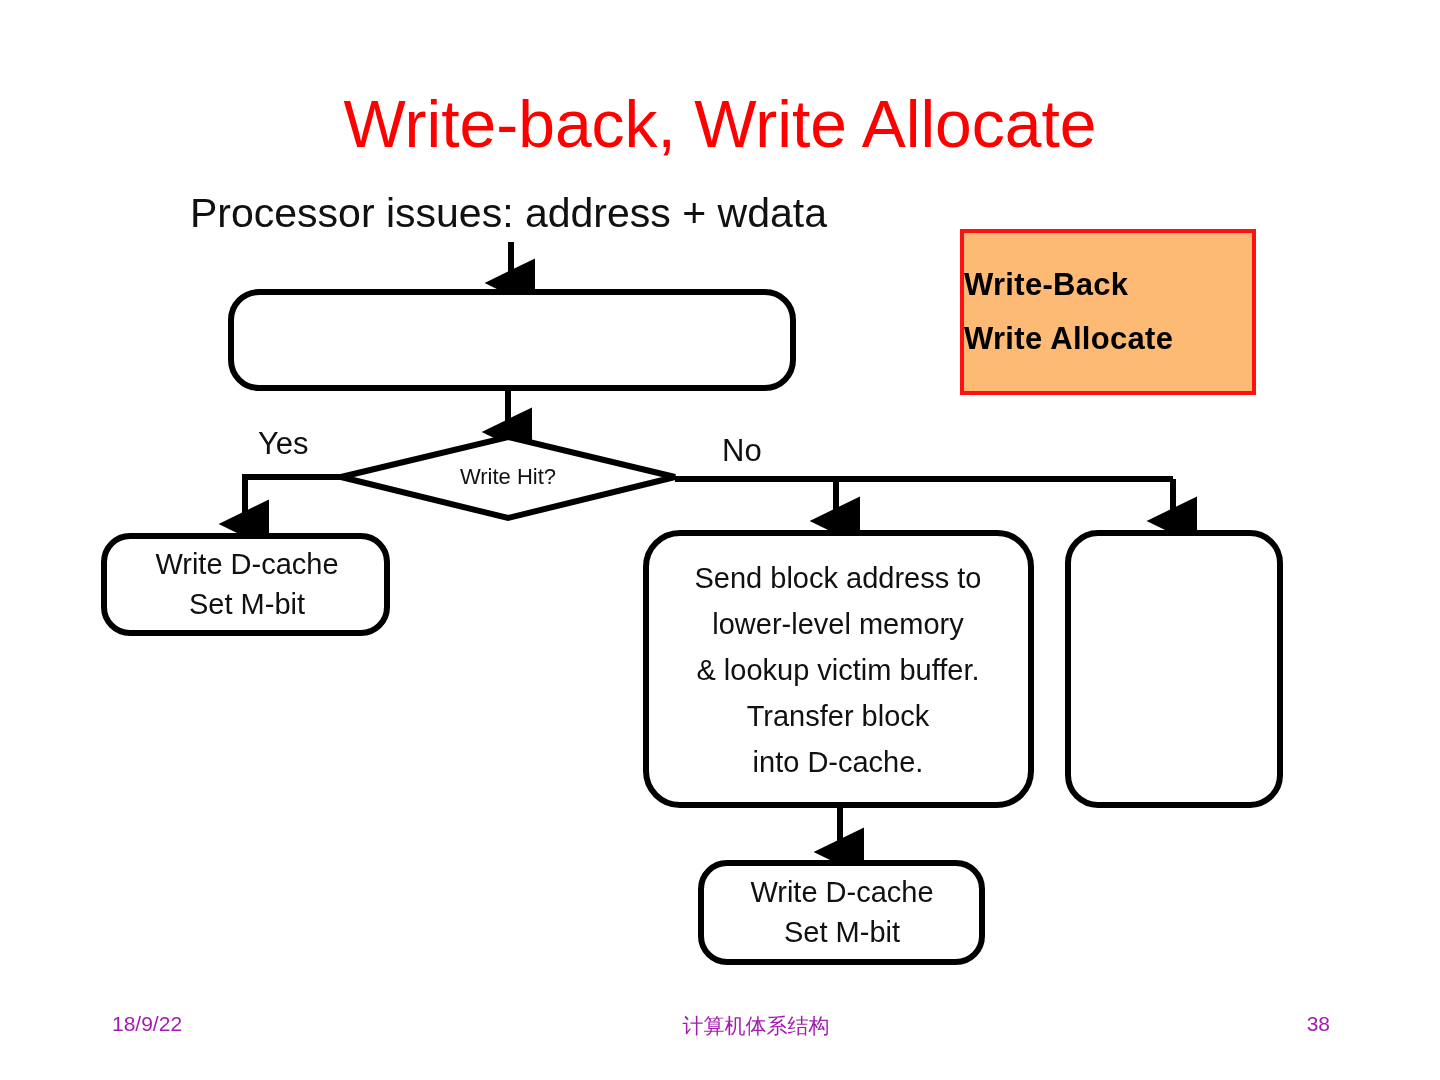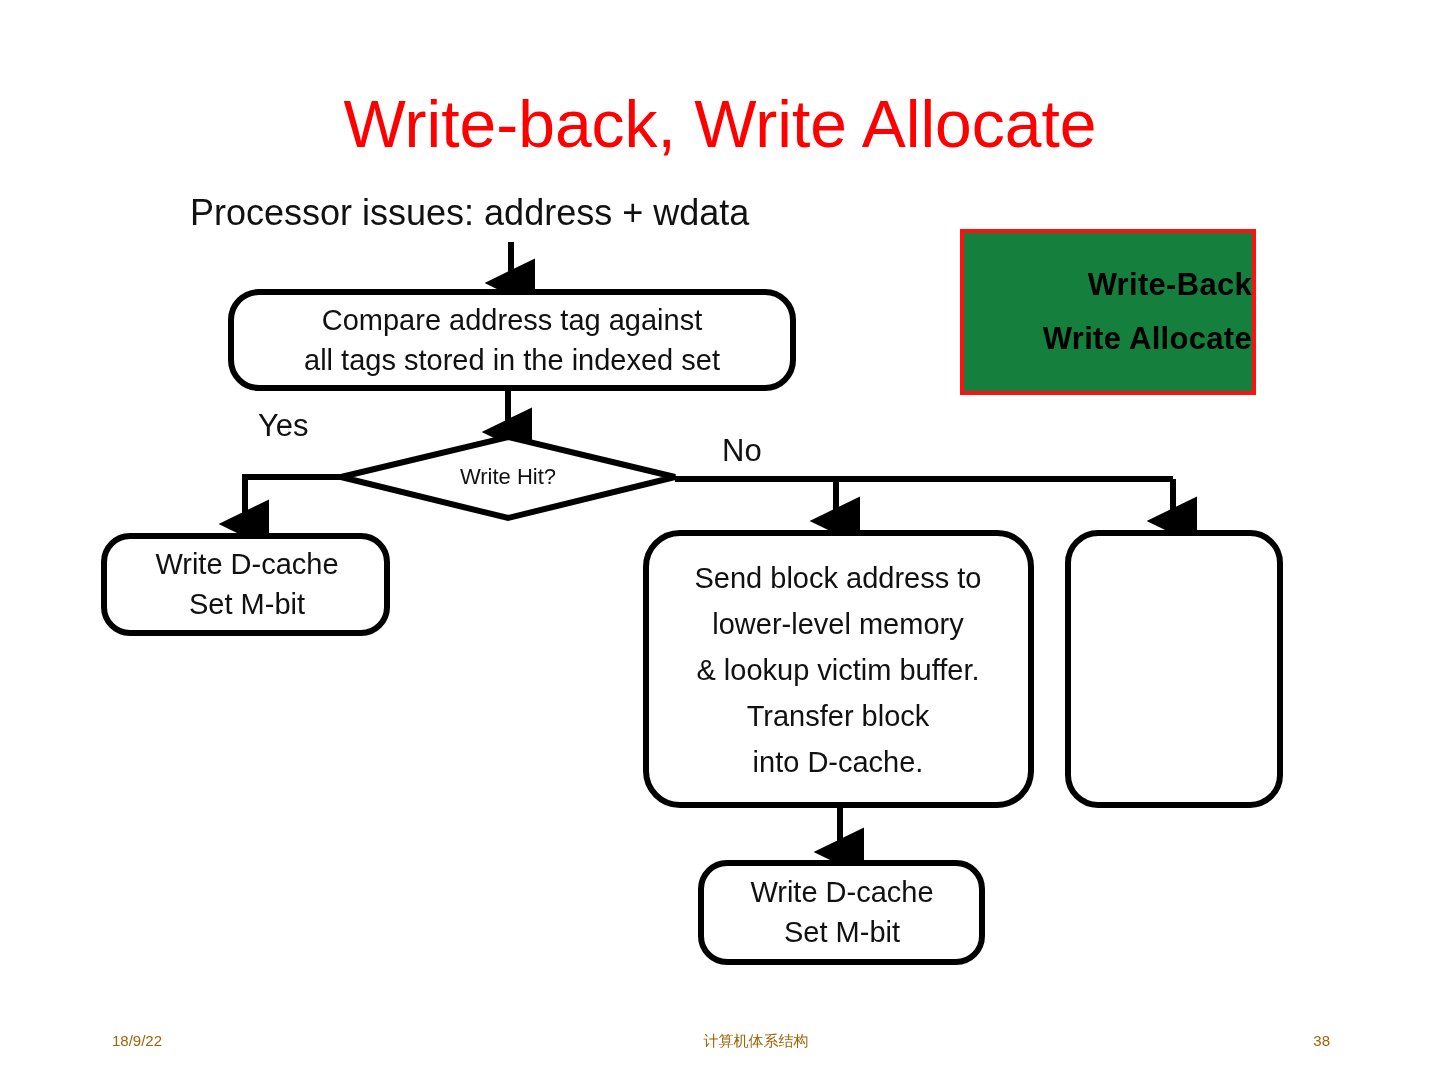--- a/index.html
+++ b/index.html
@@ -64,21 +64,21 @@
     justify-content: center;
     align-items: center;
   }
 
   #intro-text {
     position: absolute;
     left: 190px;
     top: 192px;
     width: 640px;
     text-align: left;
-    font-size: 36px;
+    font-size: 41px;
     line-height: 42px;
     color: #111111;
   }
 
   #box-compare-text {
     left: 234px;
     top: 296px;
     width: 556px;
     height: 88px;
   }
@@ -87,21 +87,21 @@
     left: 360px;
     top: 455px;
     width: 296px;
     height: 44px;
     font-size: 22px;
   }
 
   #label-yes {
     position: absolute;
     left: 258px;
-    top: 408px;
+    top: 426px;
     font-size: 31px;
     color: #111111;
   }
   #label-no {
     position: absolute;
     left: 722px;
     top: 433px;
     font-size: 31px;
     color: #111111;
   }
@@ -137,45 +137,44 @@
   }
 
   
   #legend-box {
     position: absolute;
     left: 960px;
     top: 229px;
     width: 296px;
     height: 166px;
     border: 4px solid #ff1111;
-    background: #15803d;
+    background: #fdba74;
     box-sizing: border-box;
     display: flex;
     flex-direction: column;
     justify-content: center;
-    align-items: flex-end;
+    align-items: flex-start;
   }
   #legend-box .legend-line {
     color: #000000;
     font-size: 31px;
     line-height: 54px;
     font-weight: bold;
     letter-spacing: 0.3px;
   }
 
   
   #footer {
     position: absolute;
     left: 0;
     top: 1012px;
     width: 1440px;
     height: 40px;
-    color: #a16207;
-    font-size: 15px;
-    margin-top: 20px;
+    color: #a21caf;
+    font-size: 21px;
   }
   #footer-date {
     position: absolute;
     left: 112px;
     top: 0;
   }
   #footer-center {
     position: absolute;
     left: 0;
     top: 0;
@@ -247,22 +246,20 @@
         <line x1="840" y1="805" x2="840" y2="852" stroke="#000000" stroke-width="6" marker-end="url(#arrowhead)"></line>
       </g>
 
       <g>
         <rect x="701" y="863" width="281" height="99" rx="26" ry="26" fill="#ffffff" stroke="#000000" stroke-width="6"></rect>
       </g>
     </svg>
 
     <div id="intro-text">Processor issues: address + wdata</div>
 
-    <div class="node-text" id="box-compare-text">Compare address tag against
-all tags stored in the indexed set</div>
 
     <div class="node-text" id="diamond-text">Write Hit?</div>
 
     <div id="label-yes">Yes</div>
     <div id="label-no">No</div>
 
     <div class="node-text" id="box-hit-text">Write D-cache
 Set M-bit</div>
 
     <div class="node-text" id="box-send-text">Send block address to

